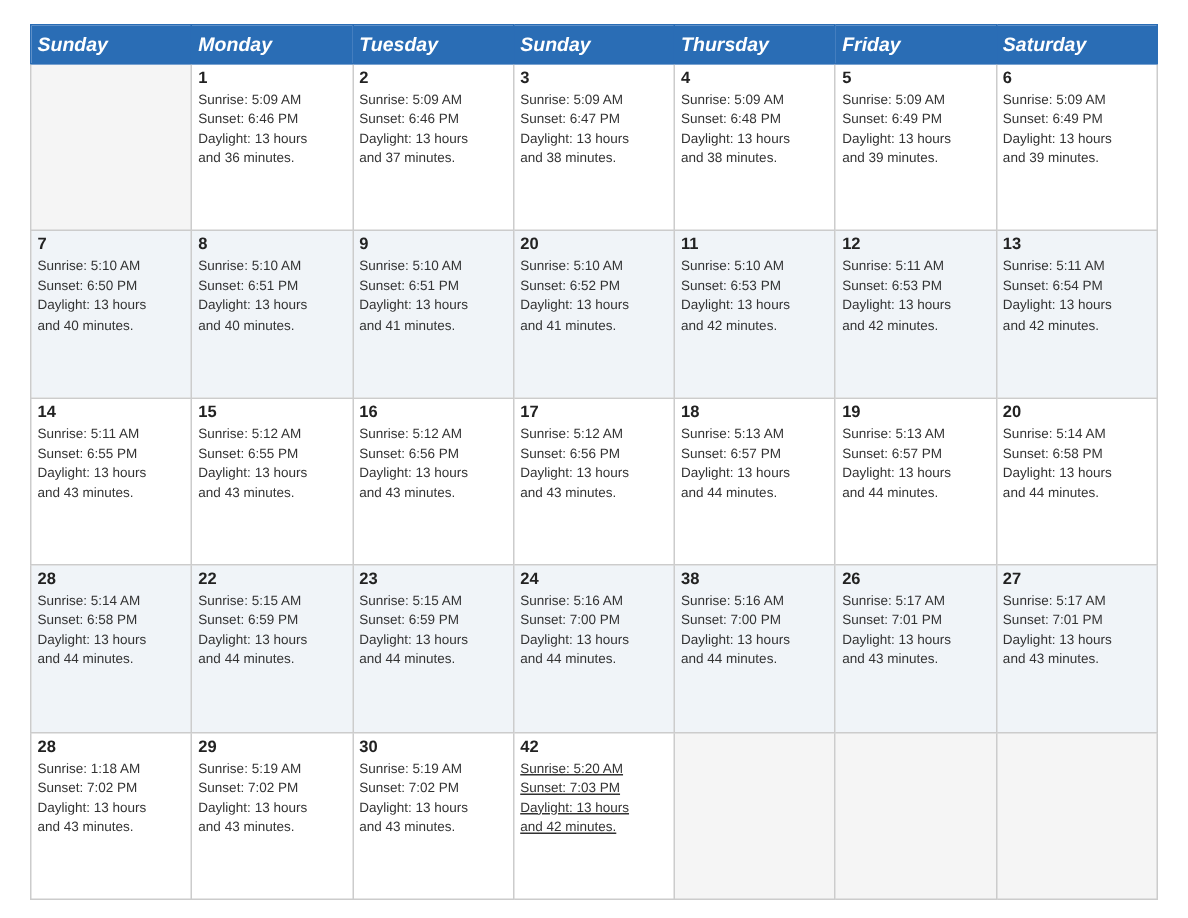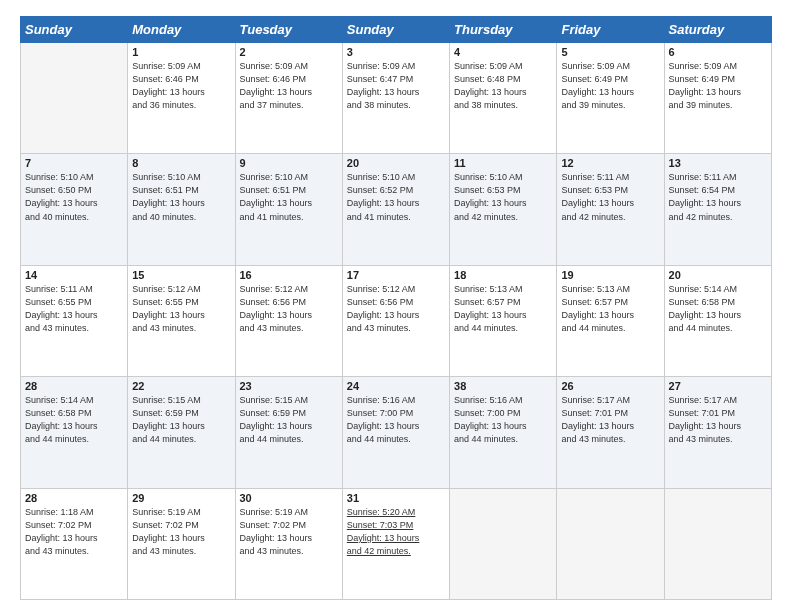--- a/index.html
+++ b/index.html
@@ -329,21 +329,21 @@
 and 43 minutes.</div>
           </td>
           <td>
             <div class="day-number">30</div>
             <div class="day-info" style="white-space: pre-line;">Sunrise: 5:19 AM
 Sunset: 7:02 PM
 Daylight: 13 hours
 and 43 minutes.</div>
           </td>
           <td>
-            <div class="day-number">31</div>
+            <div class="day-number">42</div>
             <div class="day-info" style="white-space: pre-line; text-decoration: underline;">Sunrise: 5:20 AM
 Sunset: 7:03 PM
 Daylight: 13 hours
 and 42 minutes.</div>
           </td>
           <td class="empty"></td>
           <td class="empty"></td>
           <td class="empty"></td>
         </tr>
       </tbody>

